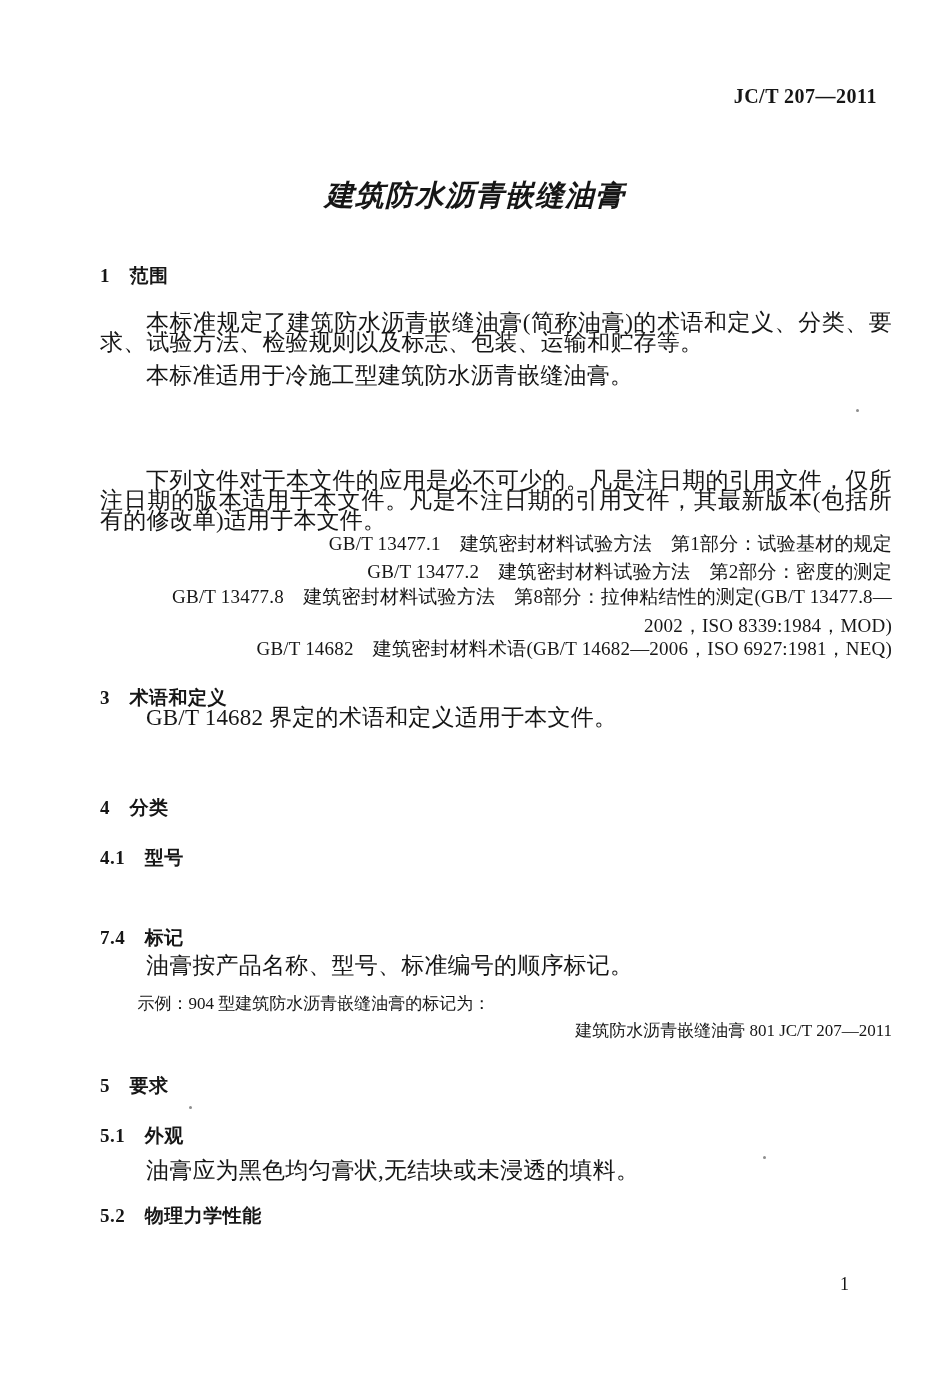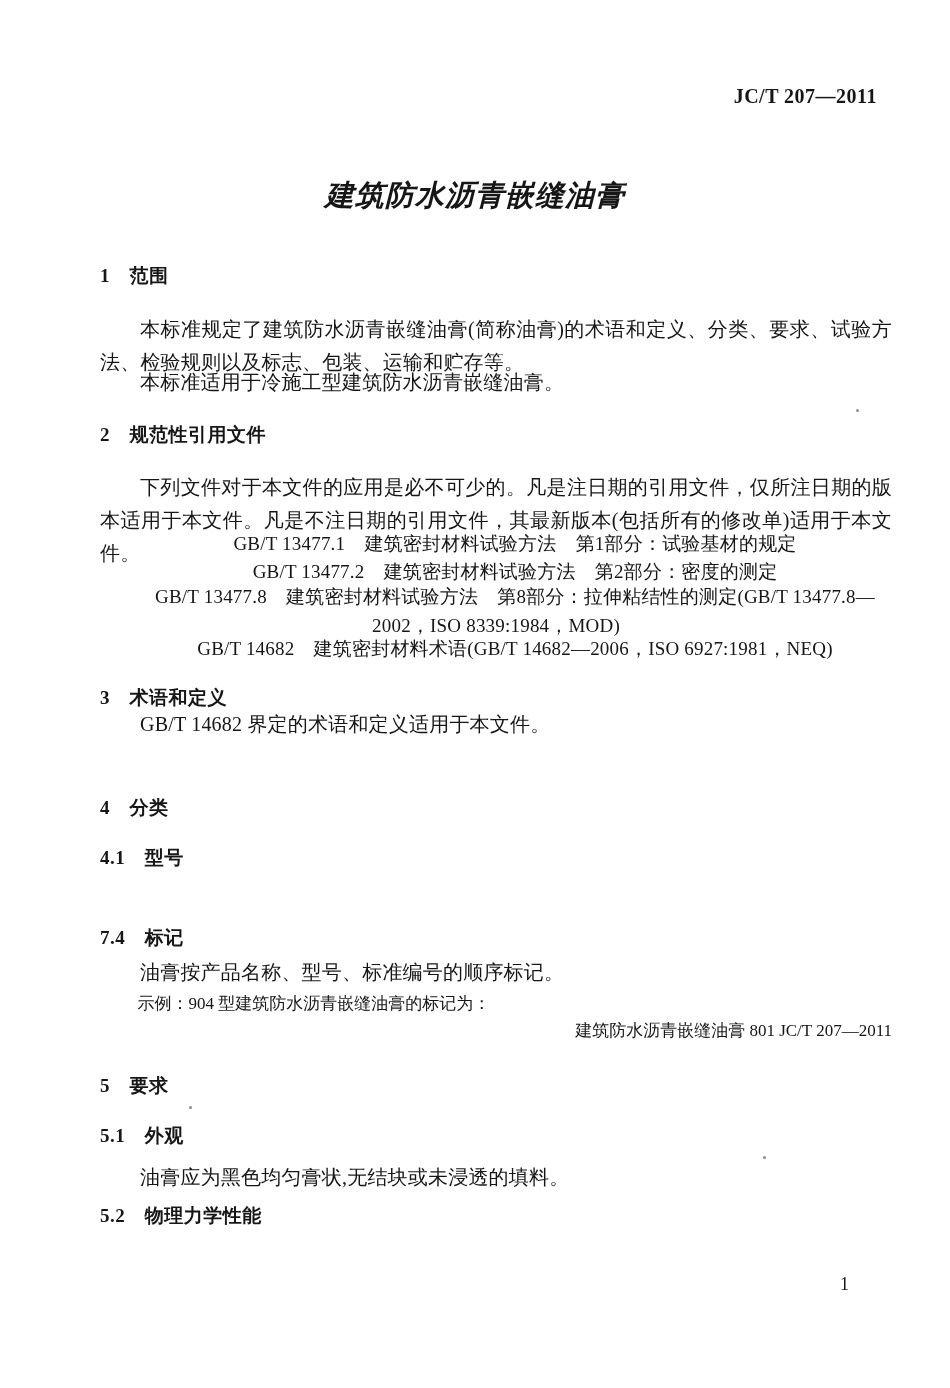--- a/index.html
+++ b/index.html
@@ -29,27 +29,27 @@
   }
   .content {
     position: absolute; left: 88px; top: 0; width: 792px; height: 100%;
   }
   .blk { position: absolute; left: 0; width: 792px; margin-left: 12px; }
   .sec-heading {
     font-size: 19px; font-weight: bold; line-height: 29px;
     letter-spacing: 0.5px;
   }
   .para {
-    font-size: 20px; line-height: 33px;
+    font-size: 23px; line-height: 20px;
     text-indent: 2em; text-align: justify;
     letter-spacing: 0.2px;
   }
   .ref-line {
     font-size: 19px; line-height: 29px;
-    text-indent: 2em; text-align: center;
+    text-indent: 2em; text-align: right;
     letter-spacing: 0.2px;
   }
   .example-label {
     font-size: 17px; line-height: 26px;
     text-indent: 2.2em;
   }
   .example-mark {
     font-size: 17px; line-height: 26px;
     text-align: right;
   }
@@ -70,21 +70,20 @@
   <div class="doc-code">JC/T 207—2011</div>
 
   <div class="doc-title">建筑防水沥青嵌缝油膏</div>
 
   <div class="content">
 
     <div class="blk sec-heading" style="top:261px">1　范围</div>
     <div class="blk para" style="top:313px">本标准规定了建筑防水沥青嵌缝油膏(简称油膏)的术语和定义、分类、要求、试验方法、检验规则以及标志、包装、运输和贮存等。</div>
     <div class="blk para" style="top:366px">本标准适用于冷施工型建筑防水沥青嵌缝油膏。</div>
 
-    <div class="blk sec-heading" style="top:420px">2　规范性引用文件</div>
     <div class="blk para" style="top:471px">下列文件对于本文件的应用是必不可少的。凡是注日期的引用文件，仅所注日期的版本适用于本文件。凡是不注日期的引用文件，其最新版本(包括所有的修改单)适用于本文件。</div>
     <div class="blk ref-line" style="top:529px">GB/T 13477.1　建筑密封材料试验方法　第1部分：试验基材的规定</div>
     <div class="blk ref-line" style="top:557px">GB/T 13477.2　建筑密封材料试验方法　第2部分：密度的测定</div>
     <div class="blk ref-line" style="top:582px">GB/T 13477.8　建筑密封材料试验方法　第8部分：拉伸粘结性的测定(GB/T 13477.8—2002，ISO 8339:1984，MOD)</div>
     <div class="blk ref-line" style="top:634px">GB/T 14682　建筑密封材料术语(GB/T 14682—2006，ISO 6927:1981，NEQ)</div>
 
     <div class="blk sec-heading" style="top:683px">3　术语和定义</div>
     <div class="blk para" style="top:708px">GB/T 14682 界定的术语和定义适用于本文件。</div>
 
     <div class="blk sec-heading" style="top:793px">4　分类</div>

